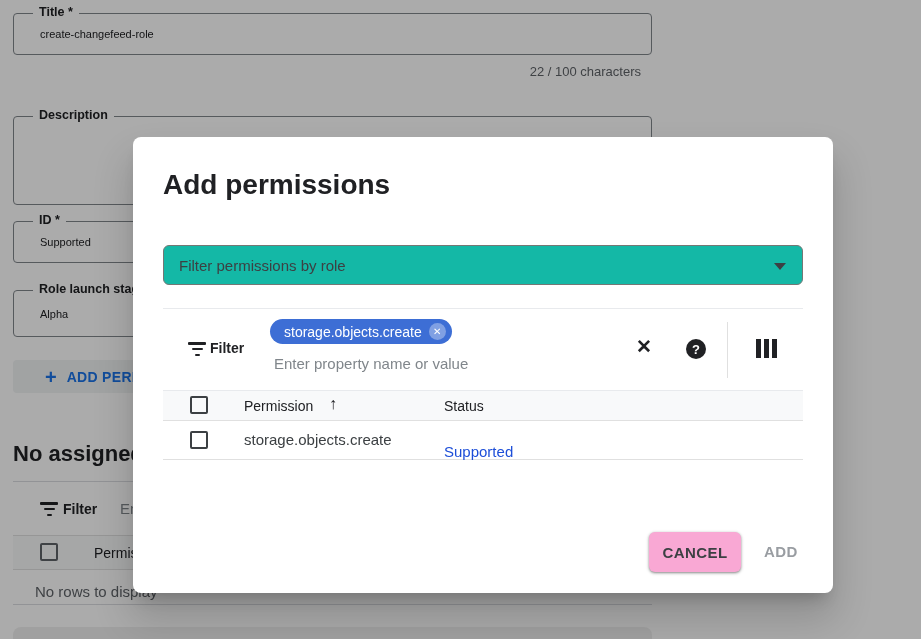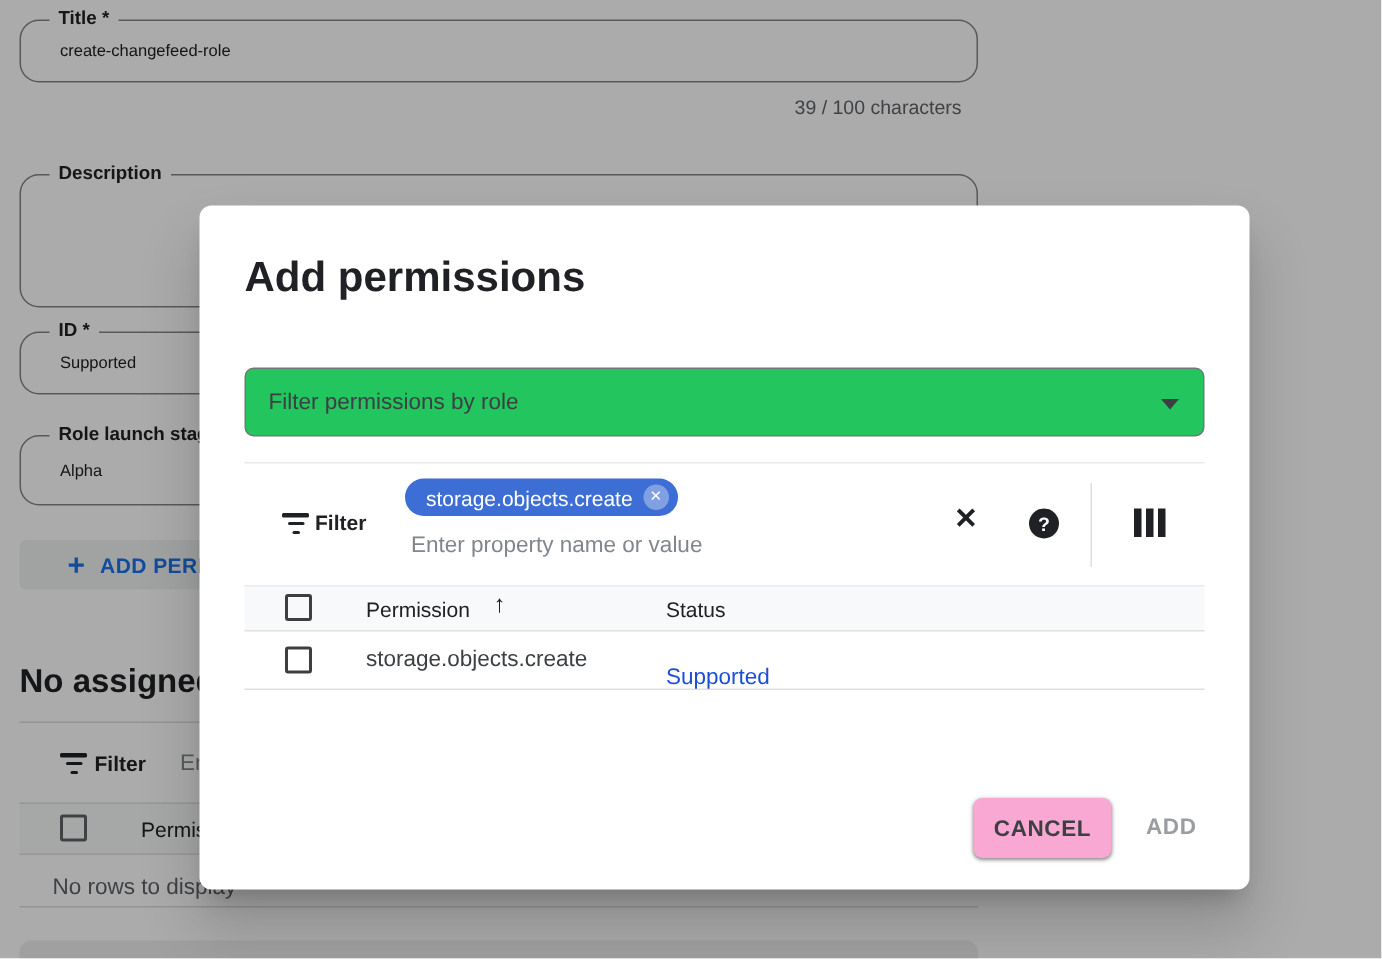--- a/index.html
+++ b/index.html
@@ -2,21 +2,21 @@
 <html><head>
 <meta charset="utf-8">
 <style>
   * { margin:0; padding:0; box-sizing:border-box; }
   html,body { width:921px; height:639px; overflow:hidden; }
   body { font-family:"Liberation Sans","DejaVu Sans",sans-serif; background:#fff; position:relative; }
 
   
   .page { position:absolute; inset:0; background:#fff; }
 
-  .ofield { position:absolute; border:1px solid #80868b; border-radius:13px; background:#fff; }
+  .ofield { position:absolute; border:1px solid #80868b; border-radius:4px; background:#fff; }
   .flabel { position:absolute; top:-9px; left:19px; background:#fff; padding:0 6px;
             font-size:12.5px; font-weight:700; color:#202124; white-space:nowrap; }
   .fvalue { position:absolute; left:26px; font-size:11px; color:#202124; white-space:nowrap; }
   .fvalue.vcenter { top:50%; transform:translateY(-50%); }
 
   .char-counter { position:absolute; left:13px; top:64px; width:628px; text-align:right;
                   font-size:13px; color:#5f6368; }
 
   .add-perm-btn { position:absolute; left:13px; top:360px; width:340px; height:33px;
                   background:#f1f3f4; border-radius:4px; display:flex; align-items:center;
@@ -48,22 +48,22 @@
 
   
   .scrim { position:absolute; inset:0; background:rgba(0,0,0,0.33); }
 
   
   .dialog { position:absolute; left:133px; top:137px; width:700px; height:456px; background:#fff;
             border-radius:8px;
             box-shadow:0 11px 15px -7px rgba(0,0,0,.2), 0 24px 38px 3px rgba(0,0,0,.16); }
   .dialog-title { position:absolute; left:30px; top:32px; font-size:28px; color:#202124; white-space:nowrap; }
 
-  .role-dropdown { position:absolute; left:30px; top:108px; width:640px; height:46px;
-                   border:1px solid #747775; border-radius:6px; background:#22c55e; cursor:pointer; }
+  .role-dropdown { position:absolute; left:30px; top:108px; width:640px; height:40px;
+                   border:1px solid #747775; border-radius:6px; background:#14b8a6; cursor:pointer; }
   .role-dropdown .dd-text { position:absolute; left:15px; top:50%; transform:translateY(-50%);
                    font-size:15px; color:#3c4043; white-space:nowrap; }
   .caret-down { position:absolute; right:16px; top:50%; margin-top:-2px; width:0; height:0;
                 border-left:6px solid transparent; border-right:6px solid transparent;
                 border-top:7px solid #3c4043; }
 
   .toolbar-divider { position:absolute; left:30px; top:171px; width:640px; height:1px; background:#e8eaed; }
 
   .chip { position:absolute; left:137px; top:182px; height:25px; border-radius:13px;
           display:inline-flex; align-items:center; padding:0 6px 0 14px; gap:7px; cursor:pointer; }
@@ -97,21 +97,21 @@
 </style>
 </head>
 <body>
 
 <div class="page">
 
   <div class="ofield" style="left:13px; top:13px; width:639px; height:42px;">
     <span class="flabel">Title *</span>
     <span class="fvalue vcenter">create-changefeed-role</span>
   </div>
-  <div class="char-counter">39 / 100 characters</div>
+  <div class="char-counter">22 / 100 characters</div>
 
   <div class="ofield" style="left:13px; top:116px; width:639px; height:89px;">
     <span class="flabel">Description</span>
   </div>
 
   <div class="ofield" style="left:13px; top:221px; width:639px; height:42px;">
     <span class="flabel">ID *</span>
     <span class="fvalue vcenter">Supported</span>
   </div>
 

